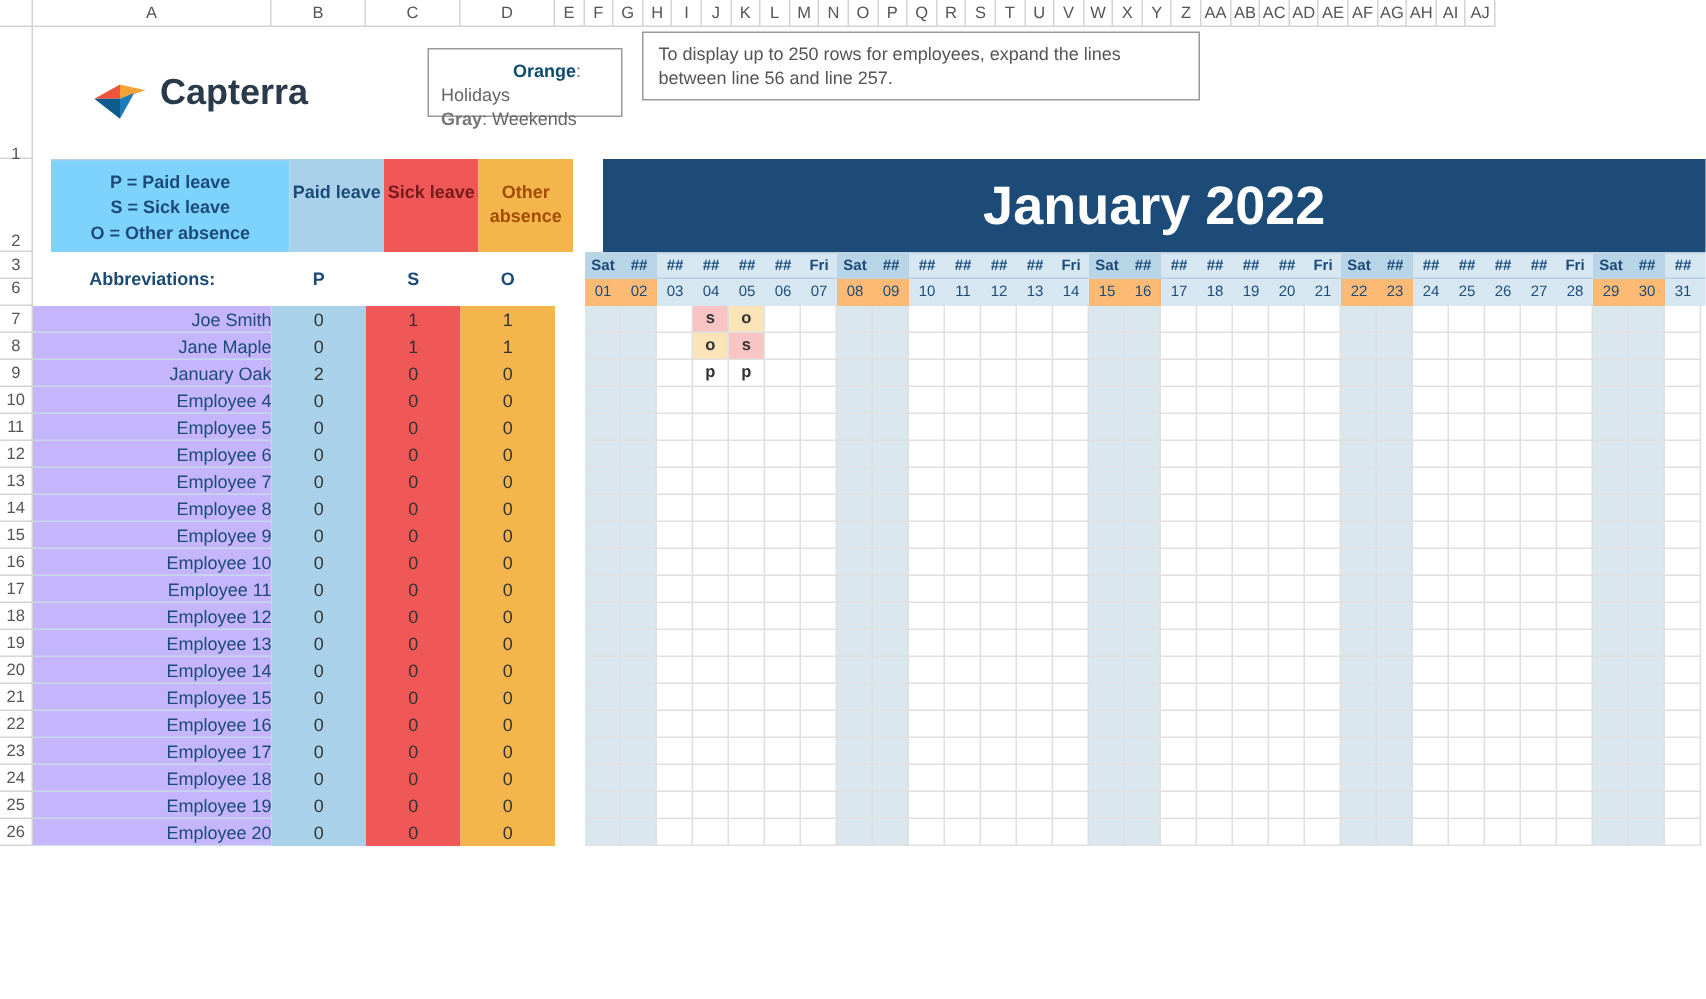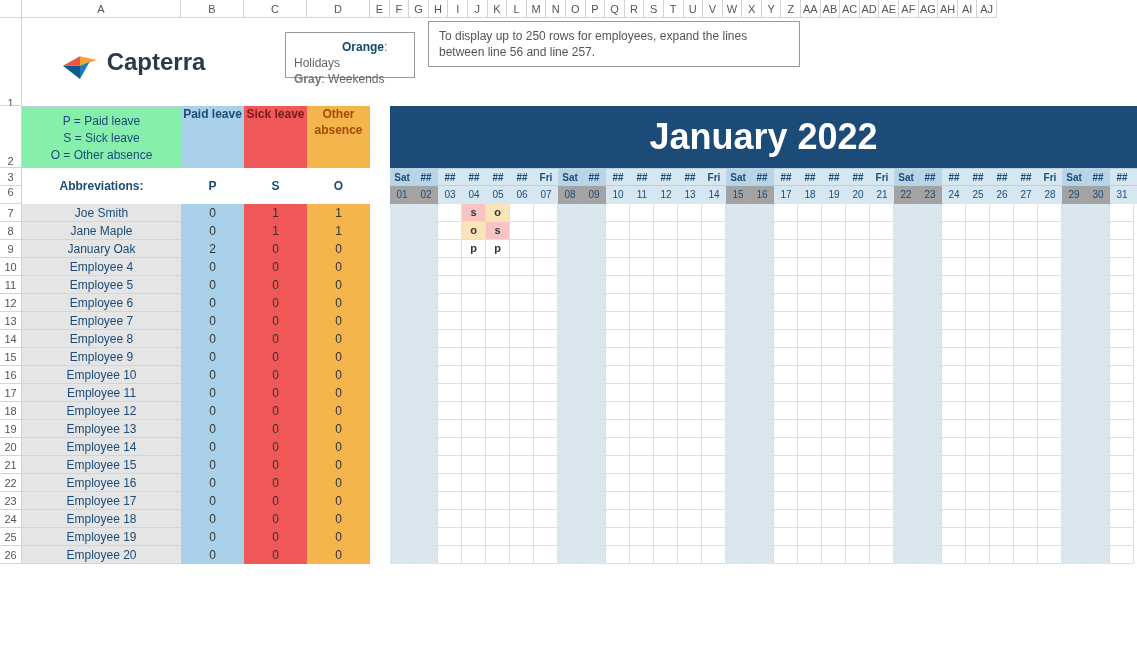--- a/index.html
+++ b/index.html
@@ -93,34 +93,36 @@
     line-height: 1.35;
   }
   
   .row2 {
     display: flex;
     height: 62px;
   }
   .row2 .row-num { line-height: 110px; }
   .abbr-def {
     width: 159px;
-    background: #86efac;
+    background: #7dd3fc;
     border-top: 1px solid #bccfe0;
     color: #1c4b78;
-    font-weight: 400;
+    font-weight: 700;
     font-size: 12px;
     text-align: center;
     padding-top: 6px;
     line-height: 1.4;
+    margin-left: 12px;
   }
   .hcell {
     width: 63px;
     text-align: center;
     font-weight: 700;
     font-size: 12px;
+    padding-top: 14px;
     line-height:1.35;
   }
   .h-paid { background: #a9d2ea; color: #1c4b78; }
   .h-sick { background: #f05858; color: #7a1a1a; }
   .h-other { background: #f5b54d; color: #a14c00; }
   .banner {
     flex: 1;
     background: #1c4b78;
     color: #fff;
     font-size: 36px;
@@ -177,32 +179,32 @@
   }
   .daynum-strip span {
     width: 24px;
     font-size: 10px;
     color: #1c4b78;
     text-align: center;
     line-height: 18px;
     overflow: hidden;
     flex-shrink:0;
   }
-  .daynum-strip span.sat { background: #a3a3a3; }
+  .daynum-strip span.sat { background: #fdba74; }
   
   .emp-row {
     display: flex;
     height: 18px;
   }
   .emp-row:nth-child(even) .grid { }
   .emp-name {
     width: 159px;
-    background: #e5e5e5;
+    background: #c4b5fd;
     color: #1c4b78;
-    text-align: center;
+    text-align: right;
     line-height: 18px;
     font-size: 12px;
     border-bottom: 1px solid #c7d9e8;
   }
   .v-paid, .v-sick, .v-other {
     width: 63px;
     text-align: center;
     line-height: 18px;
     font-size: 12px;
     color: #333;

